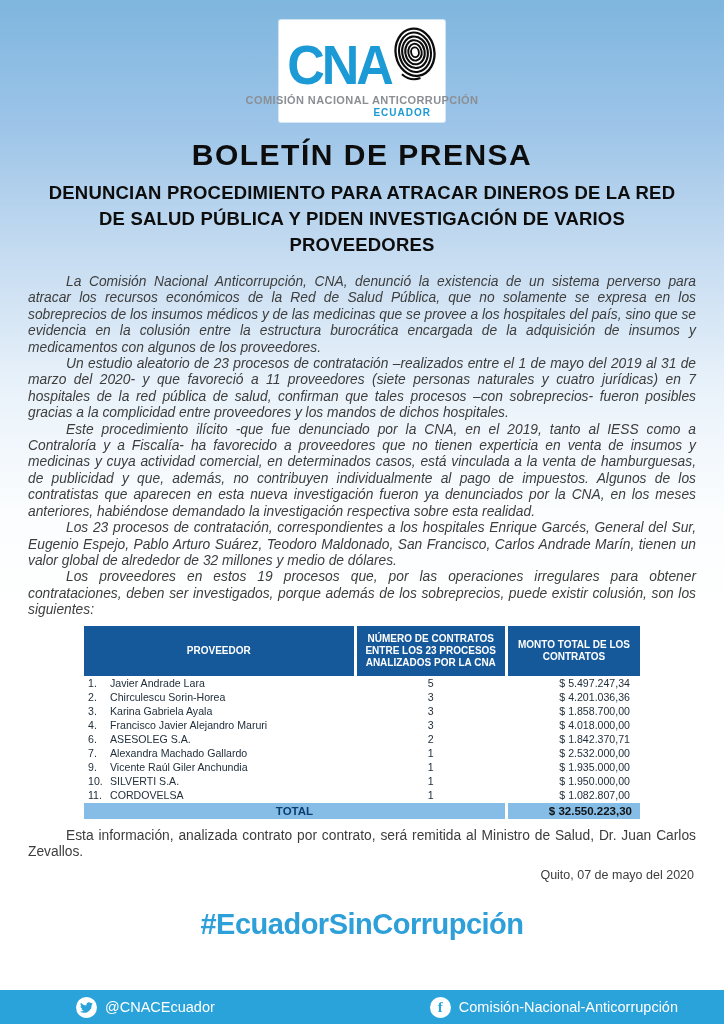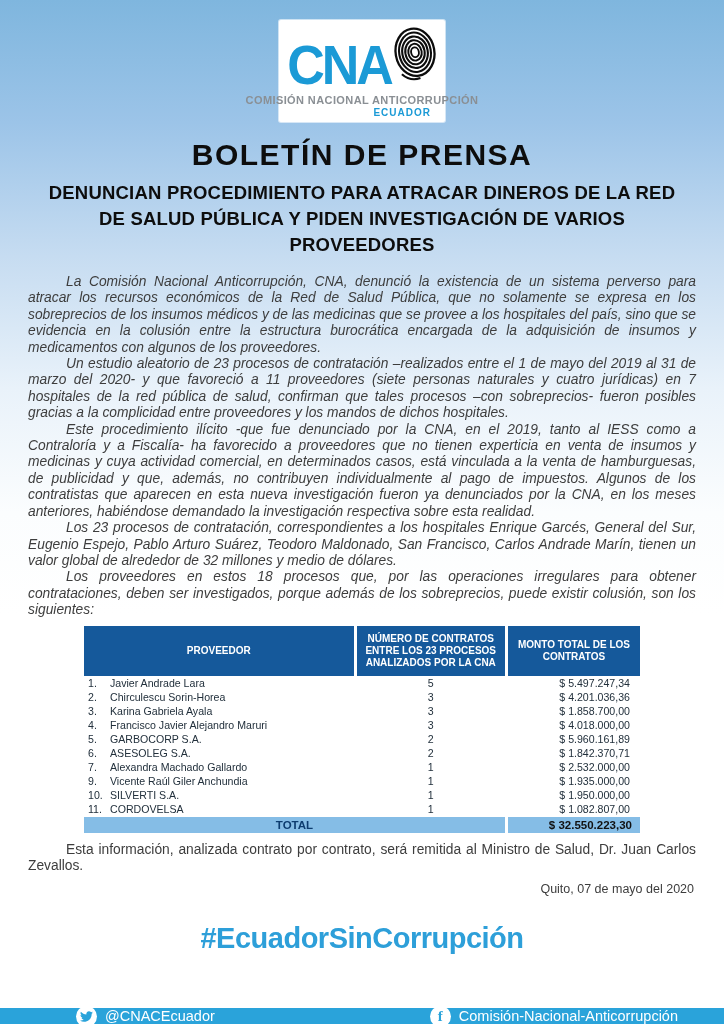--- a/index.html
+++ b/index.html
@@ -77,21 +77,21 @@
   .dateline{
     margin:8px 30px 0 0;text-align:right;font-size:12.5px;color:#3d3d3d;padding-left:36px;
   }
   
   .hashtag{
     margin-top:26px;text-align:center;font-size:29px;font-weight:700;
     color:#2d9fd9;letter-spacing:-0.5px;font-stretch:condensed;
   }
   
   .footer{
-    position:absolute;left:0;bottom:0;width:724px;height:16px;
+    position:absolute;left:0;bottom:0;width:724px;height:34px;
     background:#2aa3da;display:flex;align-items:center;
     justify-content:space-between;padding:0 46px 0 76px;box-sizing:border-box;
   }
   .social{display:flex;align-items:center;gap:8px;color:#ffffff;
     font-size:14.5px;font-weight:400;}
   .icon-circle{
     width:21px;height:21px;border-radius:50%;background:#ffffff;
     display:flex;align-items:center;justify-content:center;flex:0 0 auto;
   }
   .fb-f{color:#2aa3da;font-weight:800;font-size:15px;line-height:1;
@@ -124,21 +124,21 @@
   </div>
 
   <div class="title">BOLETÍN DE PRENSA</div>
   <div class="subtitle">DENUNCIAN PROCEDIMIENTO PARA ATRACAR DINEROS DE LA RED DE SALUD PÚBLICA Y PIDEN INVESTIGACIÓN DE VARIOS PROVEEDORES</div>
 
   <div class="body-text">
       <p>La Comisión Nacional Anticorrupción, CNA, denunció la existencia de un sistema perverso para atracar los recursos económicos de la Red de Salud Pública, que no solamente se expresa en los sobreprecios de los insumos médicos y de las medicinas que se provee a los hospitales del país, sino que se evidencia en la colusión entre la estructura burocrática encargada de la adquisición de insumos y medicamentos con algunos de los proveedores.</p>
       <p>Un estudio aleatorio de 23 procesos de contratación –realizados entre el 1 de mayo del 2019 al 31 de marzo del 2020- y que favoreció a 11 proveedores (siete personas naturales y cuatro jurídicas) en 7 hospitales de la red pública de salud, confirman que tales procesos –con sobreprecios- fueron posibles gracias a la complicidad entre proveedores y los mandos de dichos hospitales.</p>
       <p>Este procedimiento ilícito -que fue denunciado por la CNA, en el 2019, tanto al IESS como a Contraloría y a Fiscalía- ha favorecido a proveedores que no tienen experticia en venta de insumos y medicinas y cuya actividad comercial, en determinados casos, está vinculada a la venta de hamburguesas, de publicidad y que, además, no contribuyen individualmente al pago de impuestos. Algunos de los contratistas que aparecen en esta nueva investigación fueron ya denunciados por la CNA, en los meses anteriores, habiéndose demandado la investigación respectiva sobre esta realidad.</p>
       <p>Los 23 procesos de contratación, correspondientes a los hospitales Enrique Garcés, General del Sur, Eugenio Espejo, Pablo Arturo Suárez, Teodoro Maldonado, San Francisco, Carlos Andrade Marín, tienen un valor global de alrededor de 32 millones y medio de dólares.</p>
-      <p>Los proveedores en estos 18 procesos que, por las operaciones irregulares para obtener contrataciones, deben ser investigados, porque además de los sobreprecios, puede existir colusión, son los siguientes:</p>
+      <p>Los proveedores en estos 19 procesos que, por las operaciones irregulares para obtener contrataciones, deben ser investigados, porque además de los sobreprecios, puede existir colusión, son los siguientes:</p>
     </div>
 
   <div class="tbl-wrap">
     <table>
       <thead>
         <tr>
           <th class="col-prov">PROVEEDOR</th>
           <th class="col-num">NÚMERO DE CONTRATOS ENTRE LOS 23 PROCESOS ANALIZADOS POR LA CNA</th>
           <th class="col-monto">MONTO TOTAL DE LOS CONTRATOS</th>
         </tr>
@@ -156,25 +156,20 @@
         </tr>
           <tr>
           <td class="c-prov"><span class="rownum">3.</span><span>Karina Gabriela Ayala</span></td>
           <td class="c-num">3</td>
           <td class="c-monto">$ 1.858.700,00</td>
         </tr>
           <tr>
           <td class="c-prov"><span class="rownum">4.</span><span>Francisco Javier Alejandro Maruri</span></td>
           <td class="c-num">3</td>
           <td class="c-monto">$ 4.018.000,00</td>
-        </tr>
-          <tr>
-          <td class="c-prov"><span class="rownum">5.</span><span>GARBOCORP S.A.</span></td>
-          <td class="c-num">2</td>
-          <td class="c-monto">$ 5.960.161,89</td>
         </tr>
           <tr>
           <td class="c-prov"><span class="rownum">6.</span><span>ASESOLEG S.A.</span></td>
           <td class="c-num">2</td>
           <td class="c-monto">$ 1.842.370,71</td>
         </tr>
           <tr>
           <td class="c-prov"><span class="rownum">7.</span><span>Alexandra Machado Gallardo</span></td>
           <td class="c-num">1</td>
           <td class="c-monto">$ 2.532.000,00</td>

